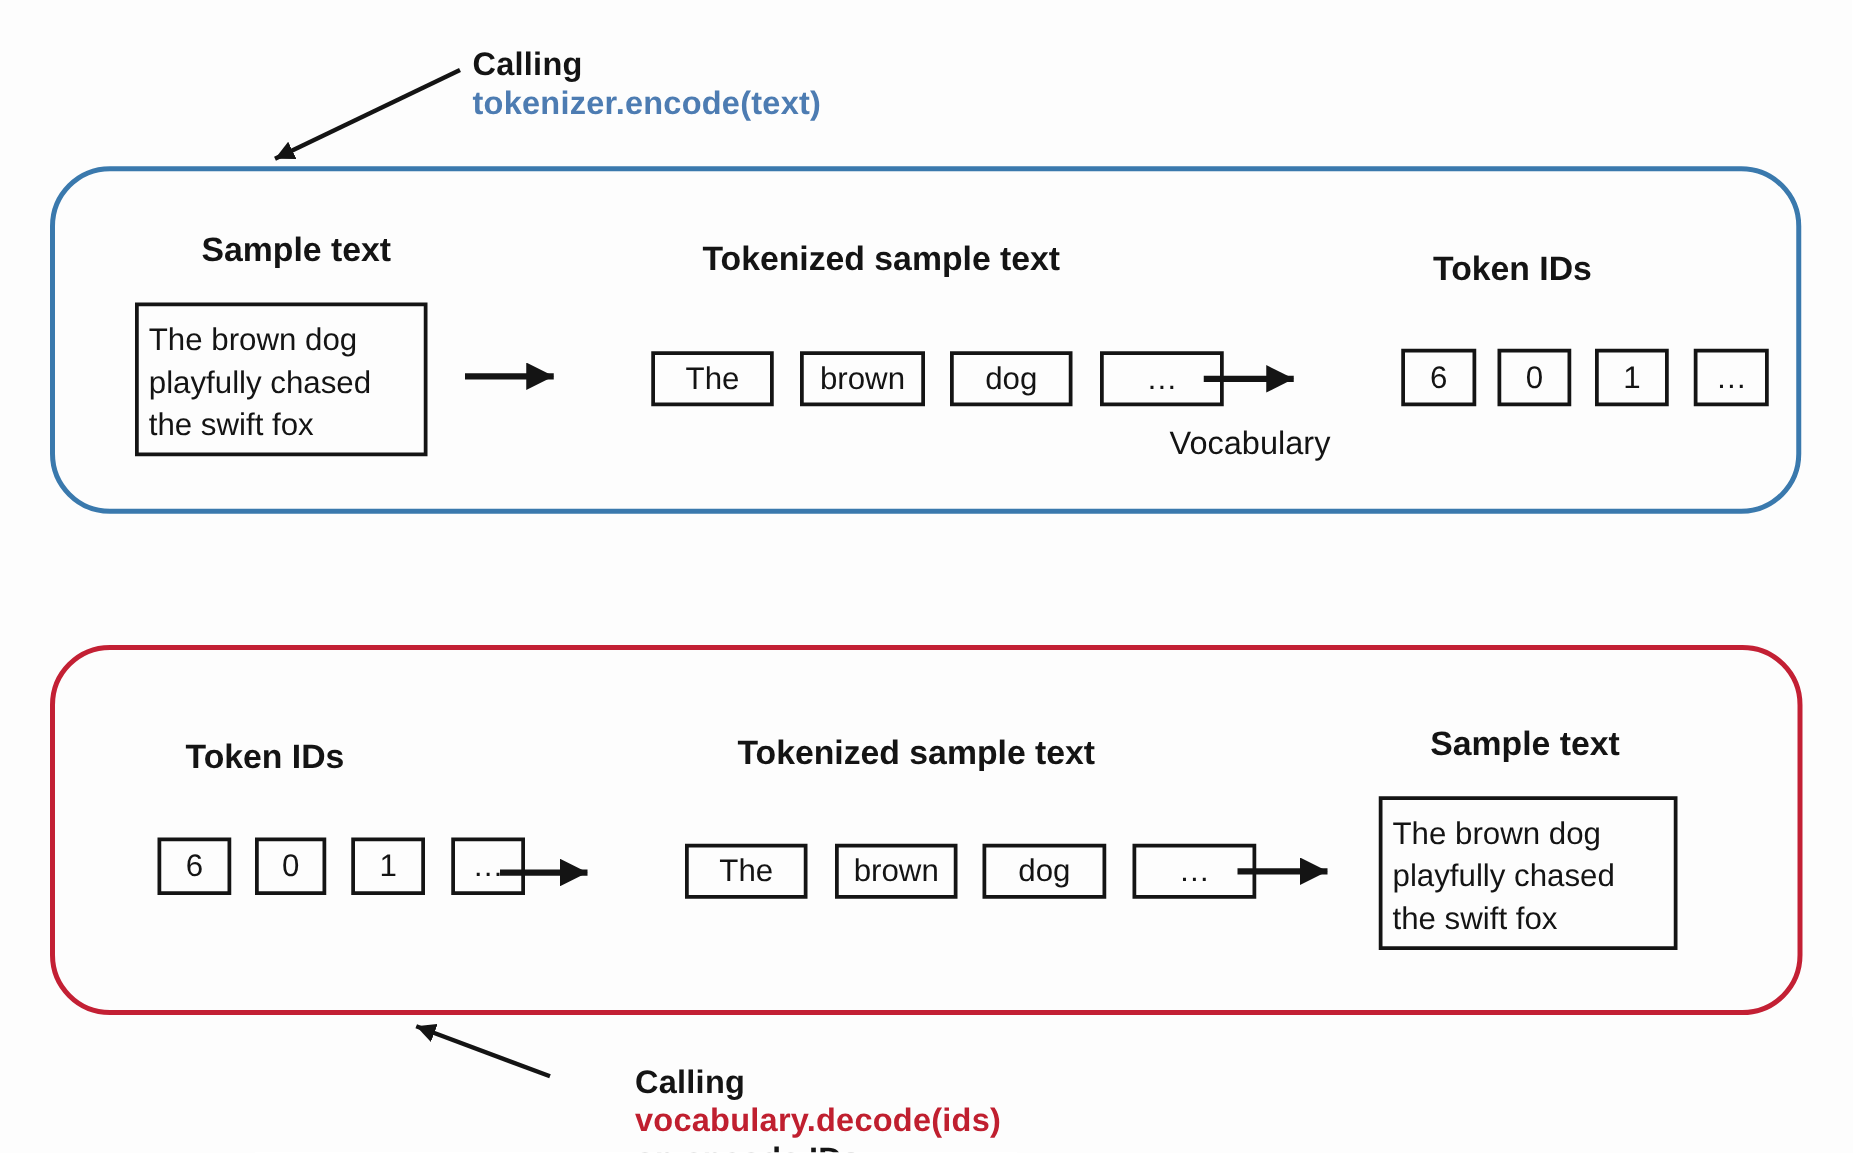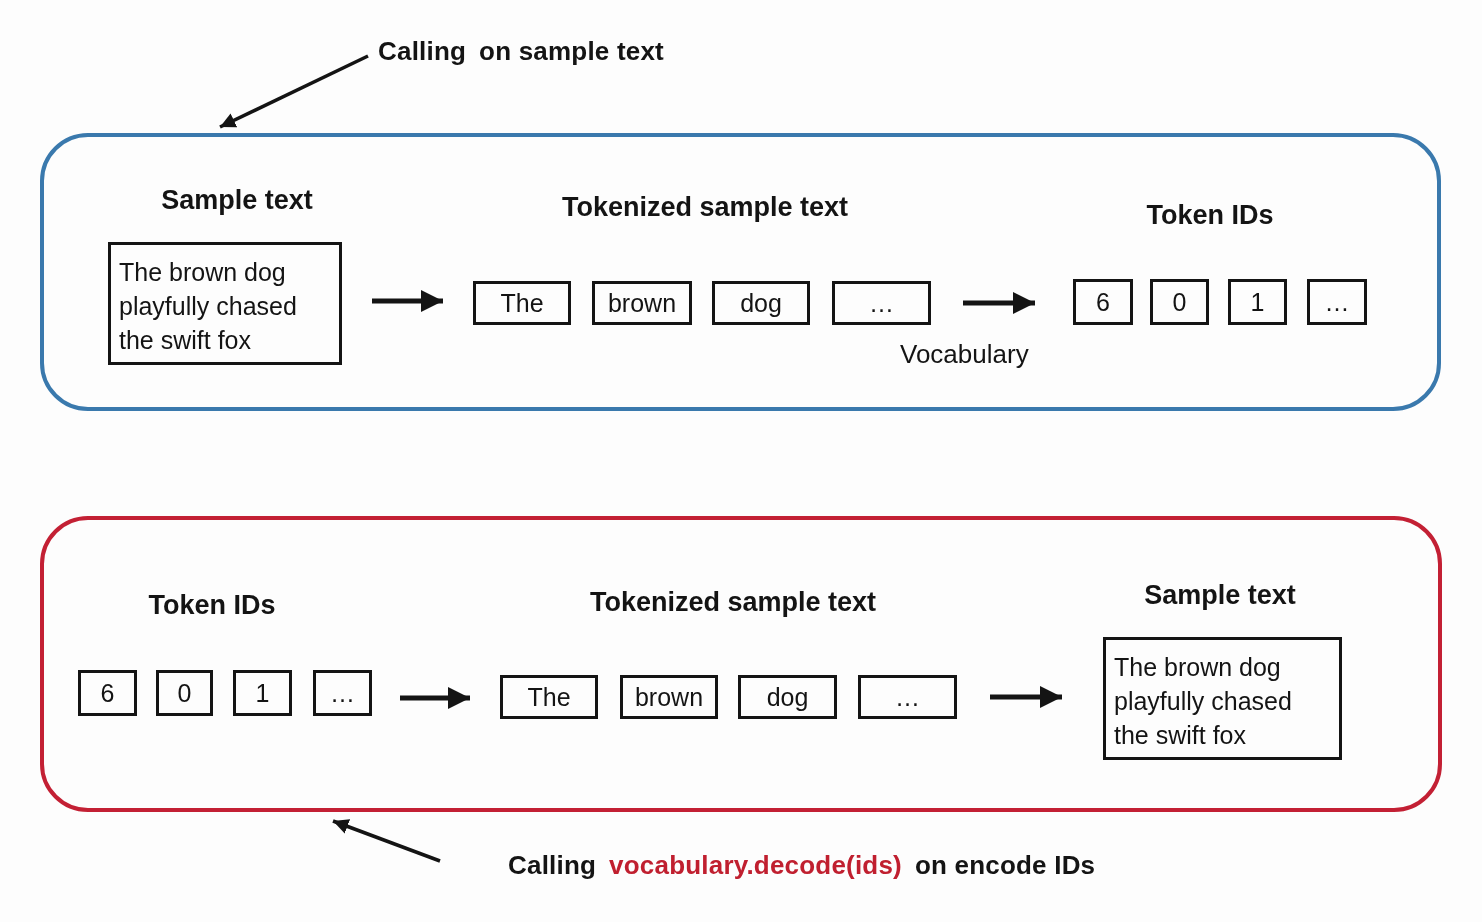--- a/index.html
+++ b/index.html
@@ -14,25 +14,25 @@
     height: 922px;
     background: #fdfdfd;
     overflow: hidden;
   }
   .abs { position: absolute; }
 
   
   .caption {
     display: inline-flex;
     align-items: flex-start;
-    gap: 13px;
     font-weight: bold;
     font-size: 26px;
     letter-spacing: 0.2px;
     white-space: nowrap;
+    flex-direction: column;
   }
   .caption .code-blue { color: #4d7cb2; }
   .caption .code-red  { color: #c01f2f; }
 
   
   .panel {
     position: absolute;
     border-radius: 48px;
     background: transparent;
   }
@@ -61,45 +61,47 @@
 
   
   .cell {
     position: absolute;
     border: 3px solid #141414;
     font-size: 25px;
     display: flex;
     align-items: center;
     justify-content: center;
     background: transparent;
+    margin-left: 48px;
   }
 
   .maplabel {
     position: absolute;
     font-size: 26px;
     line-height: 31px;
+    text-align: center;
     white-space: pre-line;
   }
 
   svg.arrows {
     position: absolute;
     left: 0; top: 0;
     width: 1482px; height: 922px;
     pointer-events: none;
   }
   svg.arrows line { stroke: #141414; }
 </style>
 </head>
 <body>
 
 <div class="canvas">
 
   <div class="abs caption" style="left:378px; top:36px;">
     <span>Calling</span>
-    <span>on sample text</span>
+    <span class="code-blue">tokenizer.encode(text)</span>
   </div>
 
   <div class="panel blue" style="left:40px; top:133px; width:1401px; height:278px;"></div>
 
   <div class="heading" style="left:137px; top:185px; width:200px;">Sample text</div>
 
   <div class="textbox" style="left:108px; top:242px; width:234px; height:123px;">The brown dog
 playfully chased
 the swift fox</div>
 

